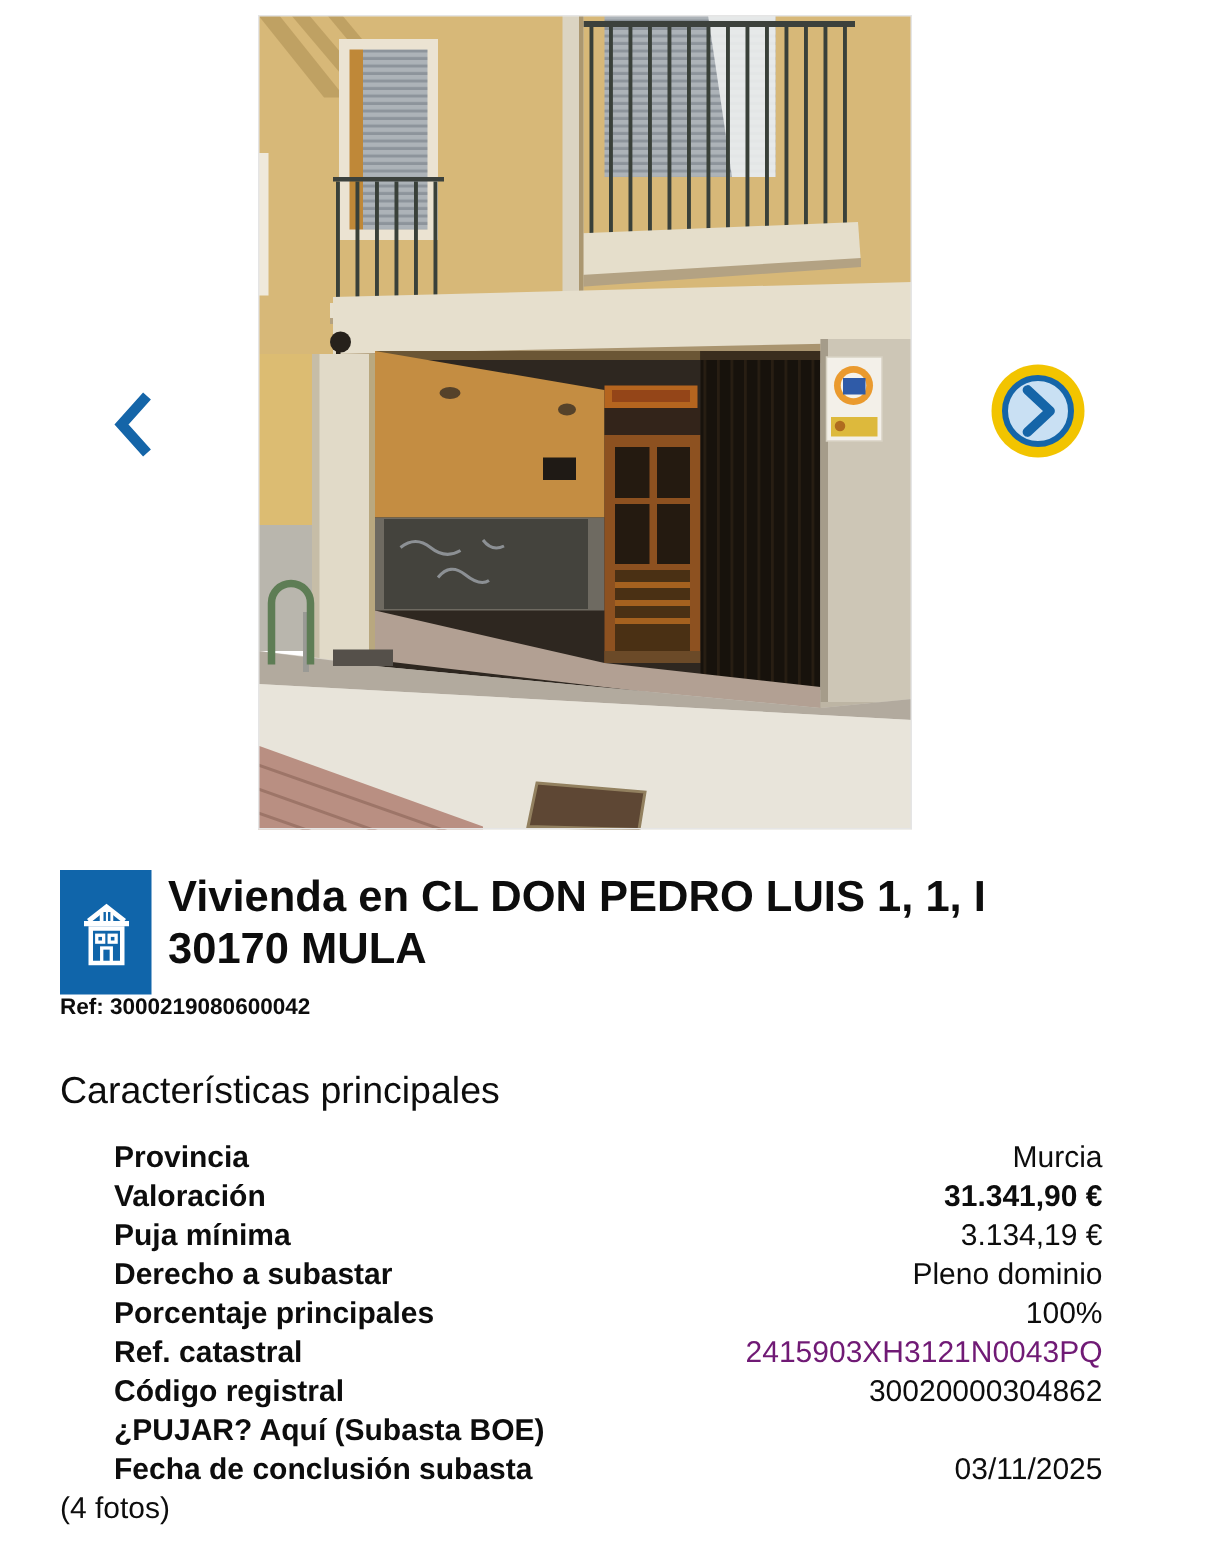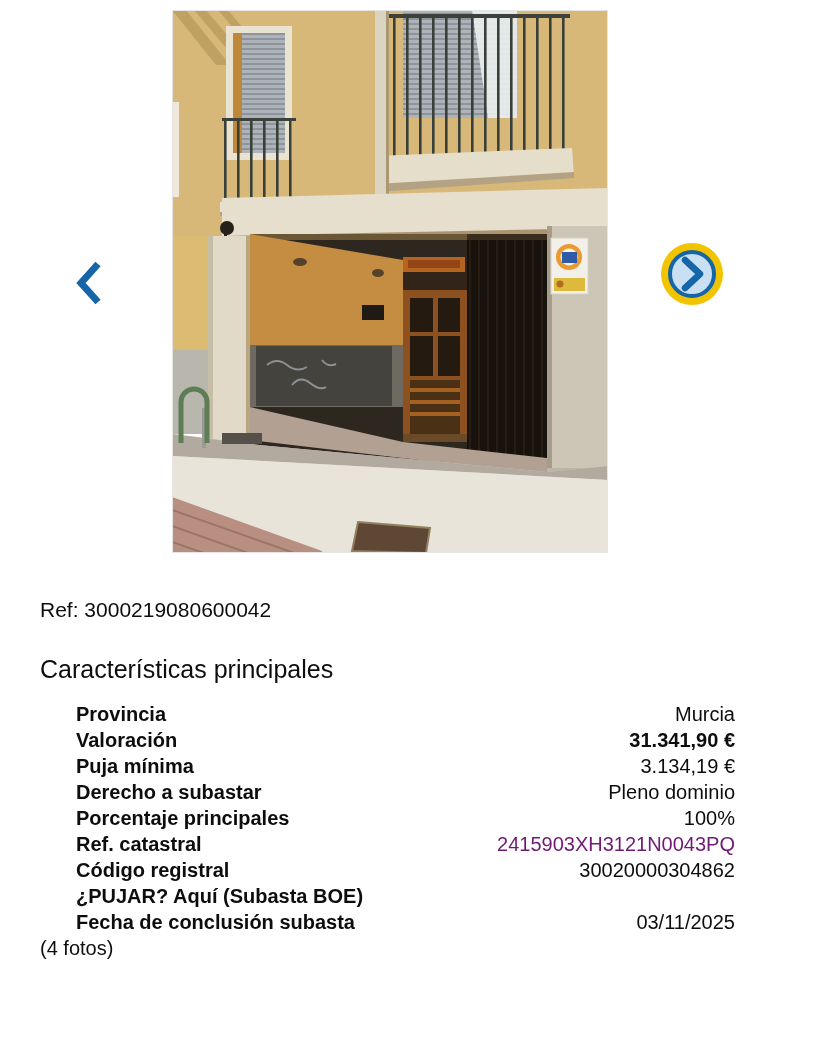--- a/index.html
+++ b/index.html
@@ -24,21 +24,21 @@
   }
   
   .content{padding:0 85px 0 40px;}
   .title-wrap{display:flex;align-items:flex-start;gap:11px;margin-top:10px;}
   .title-icon{
     flex:0 0 61px;width:61px;height:83px;background:#1065aa;
     display:flex;align-items:center;justify-content:center;
   }
   .listing-title{font-size:29px;font-weight:bold;line-height:35px;padding-top:1px;}
   .listing-title span{display:block;white-space:nowrap;}
-  .listing-ref{font-size:21px;margin-top:28px;}
+  .listing-ref{font-size:15px;margin-top:0;font-weight:bold;}
   .char-heading{font-size:25px;font-weight:400;margin-top:33px;}
   .char-table{margin-top:17px;margin-left:36px;}
   .row{display:flex;justify-content:space-between;align-items:baseline;
        font-size:20px;line-height:26px;}
   .row .label{font-weight:bold;}
   .row .value{font-weight:normal;text-align:right;}
   .row .value.bold{font-weight:bold;}
   .row .value.link{color:#701a75;cursor:pointer;text-decoration:none;}
   .footnote{font-size:20px;line-height:26px;}
 </style>
@@ -160,20 +160,39 @@
 
   <button class="nav-next" aria-label="siguiente">
     <svg width="26" height="36" viewBox="0 0 26 36">
       <polyline points="6,4 21,18 6,32" fill="none" stroke="#1565a8" stroke-width="6.5" stroke-linecap="round" stroke-linejoin="round"></polyline>
     </svg>
   </button>
 </div>
 
 <div class="content">
 
+  <div class="title-wrap">
+    <div class="title-icon">
+      <svg width="40" height="50" viewBox="0 0 40 50">
+        <rect x="5" y="17" width="30" height="3.5" fill="#fff"></rect>
+        <polyline points="8,17 20,7.5 32,17" fill="none" stroke="#fff" stroke-width="3.2"></polyline>
+        <path d="M15.5 17 v-3.5 a4.5 4.5 0 0 1 9 0 V17 Z" fill="#fff"></path>
+        <rect x="18" y="11" width="1.6" height="6" fill="#1065aa"></rect>
+        <rect x="21" y="11" width="1.6" height="6" fill="#1065aa"></rect>
+        <rect x="9.5" y="22" width="21" height="23" fill="none" stroke="#fff" stroke-width="3"></rect>
+        <rect x="13.5" y="26.5" width="4.6" height="4.6" fill="none" stroke="#fff" stroke-width="2.2"></rect>
+        <rect x="21.8" y="26.5" width="4.6" height="4.6" fill="none" stroke="#fff" stroke-width="2.2"></rect>
+        <rect x="16.8" y="35" width="6.4" height="10" fill="none" stroke="#fff" stroke-width="2.2"></rect>
+      </svg>
+    </div>
+    <h1 class="listing-title" style="margin:0;">
+      <span>Vivienda en CL DON PEDRO LUIS 1, 1, I</span>
+      <span>30170 MULA</span>
+    </h1>
+  </div>
 
   <div class="listing-ref">Ref: 3000219080600042</div>
 
   <h2 class="char-heading" style="margin-bottom:0;">Características principales</h2>
 
   <div class="char-table">
     <div class="row">
       <span class="label">Provincia</span>
       <span class="value">Murcia</span>
     </div>

